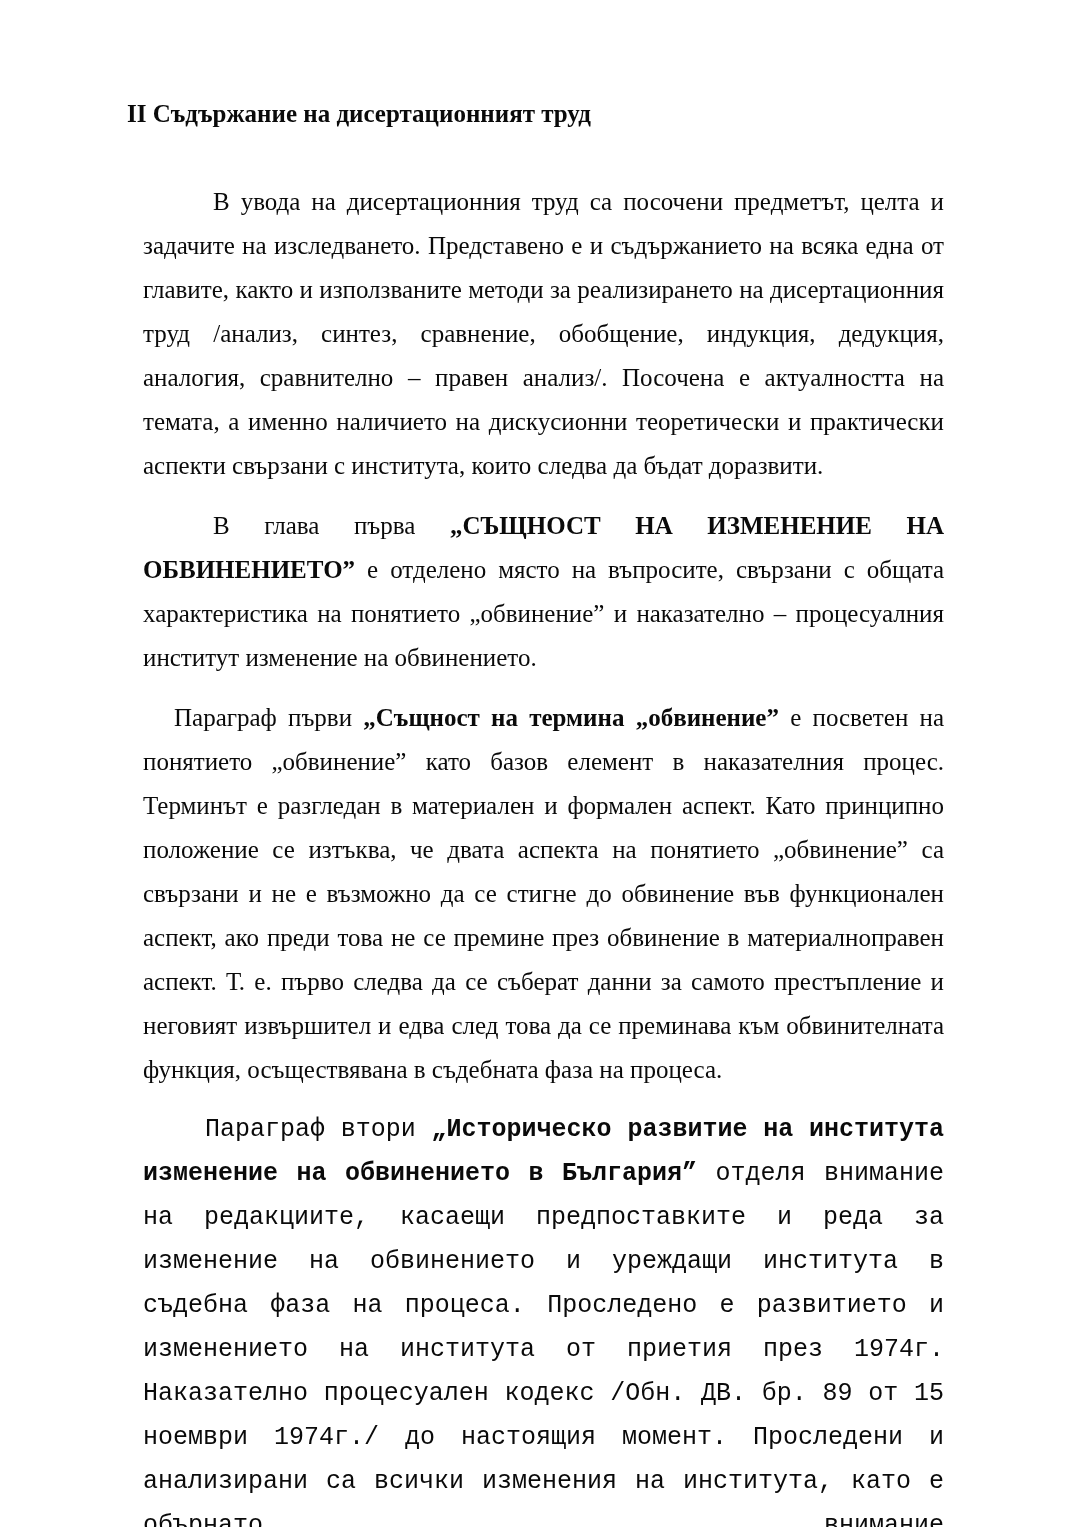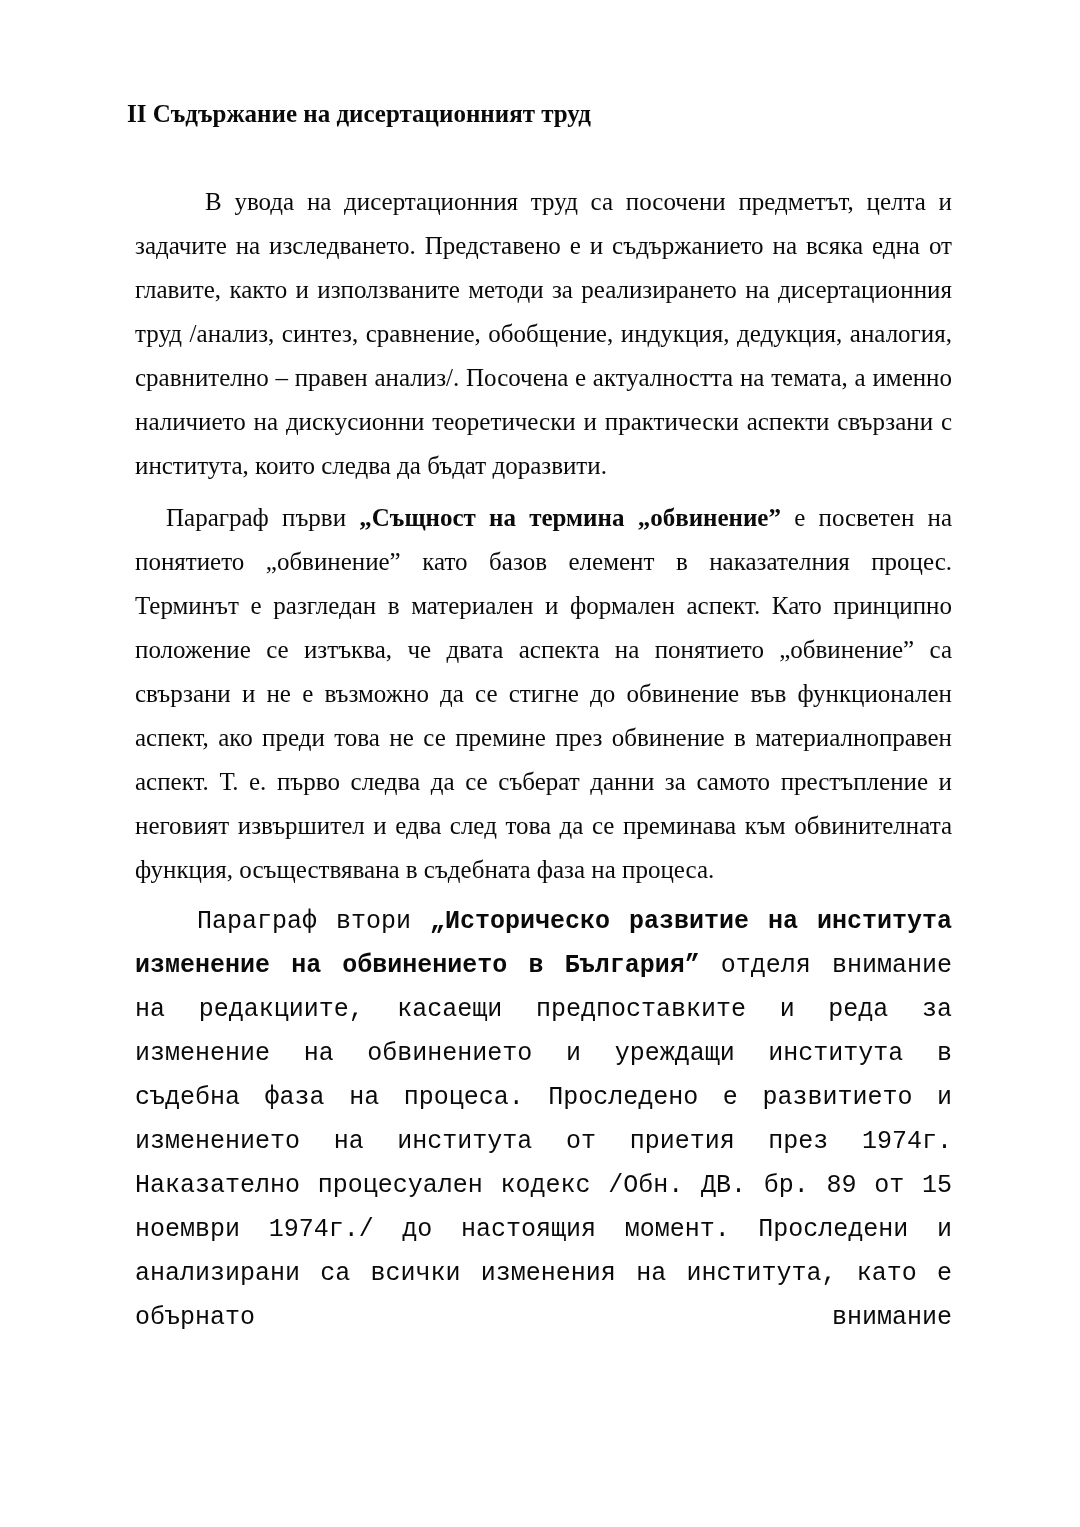--- a/index.html
+++ b/index.html
@@ -26,38 +26,39 @@
     line-height: 44px;
   }
   .doc-title {
     font-size: 25px;
     font-weight: bold;
     line-height: 44px;
     margin: 0 0 44px 0;
     text-align: left;
   }
   .para {
-    margin: 8px;
+    margin: 16px;
     text-align: justify;
   }
   .indent-lg  { text-indent: 70px; }
   .indent-md  { text-indent: 62px; }
   .indent-sm  { text-indent: 31px; }
   .continues  { text-align-last: justify; font-family: Liberation Mono, monospace; }
   .bold { font-weight: bold; }
 </style>
 </head>
 <body>
 
 <div class="page">
   <div class="content">
 
     <h1 class="doc-title">II Съдържание на дисертационният труд</h1>
 
     <p class="para indent-lg"><span>В увода на дисертационния труд са посочени предметът, целта и задачите на изследването. Представено е и съдържанието на всяка една от главите, както и използваните методи за реализирането на дисертационния труд /анализ, синтез, сравнение, обобщение, индукция, дедукция, аналогия, сравнително – правен анализ/. Посочена е актуалността на темата, а именно наличието на дискусионни теоретически и практически аспекти свързани с института, които следва да бъдат доразвити.</span></p>
 
+    <p class="para indent-lg"><span>В глава първа </span><span class="bold">„СЪЩНОСТ НА ИЗМЕНЕНИЕ НА ОБВИНЕНИЕТО”</span><span> е отделено място на въпросите, свързани с общата характеристика на понятието „обвинение” и наказателно – процесуалния институт изменение на обвинението.</span></p>
 
     <p class="para indent-sm"><span>Параграф първи </span><span class="bold">„Същност на термина „обвинение”</span><span> е посветен на понятието „обвинение” като базов елемент в наказателния процес. Терминът е разгледан в материален и формален аспект. Като принципно положение се изтъква, че двата аспекта на понятието „обвинение” са свързани и не е възможно да се стигне до обвинение във функционален аспект, ако преди това не се премине през обвинение в материалноправен аспект. Т. е. първо следва да се съберат данни за самото престъпление и неговият извършител и едва след това да се преминава към обвинителната функция, осъществявана в съдебната фаза на процеса.</span></p>
 
     <p class="para indent-md continues"><span>Параграф втори </span><span class="bold">„Историческо развитие на института изменение на обвинението в България”</span><span> отделя внимание на редакциите, касаещи предпоставките и реда за изменение на обвинението и уреждащи института в съдебна фаза на процеса. Проследено е развитието и изменението на института от приетия през 1974г. Наказателно процесуален кодекс /Обн. ДВ. бр. 89 от 15 ноември 1974г./ до настоящия момент. Проследени и анализирани са всички изменения на института, като е обърнато внимание</span></p>
 
   </div>
 </div>
 
 </body></html>

